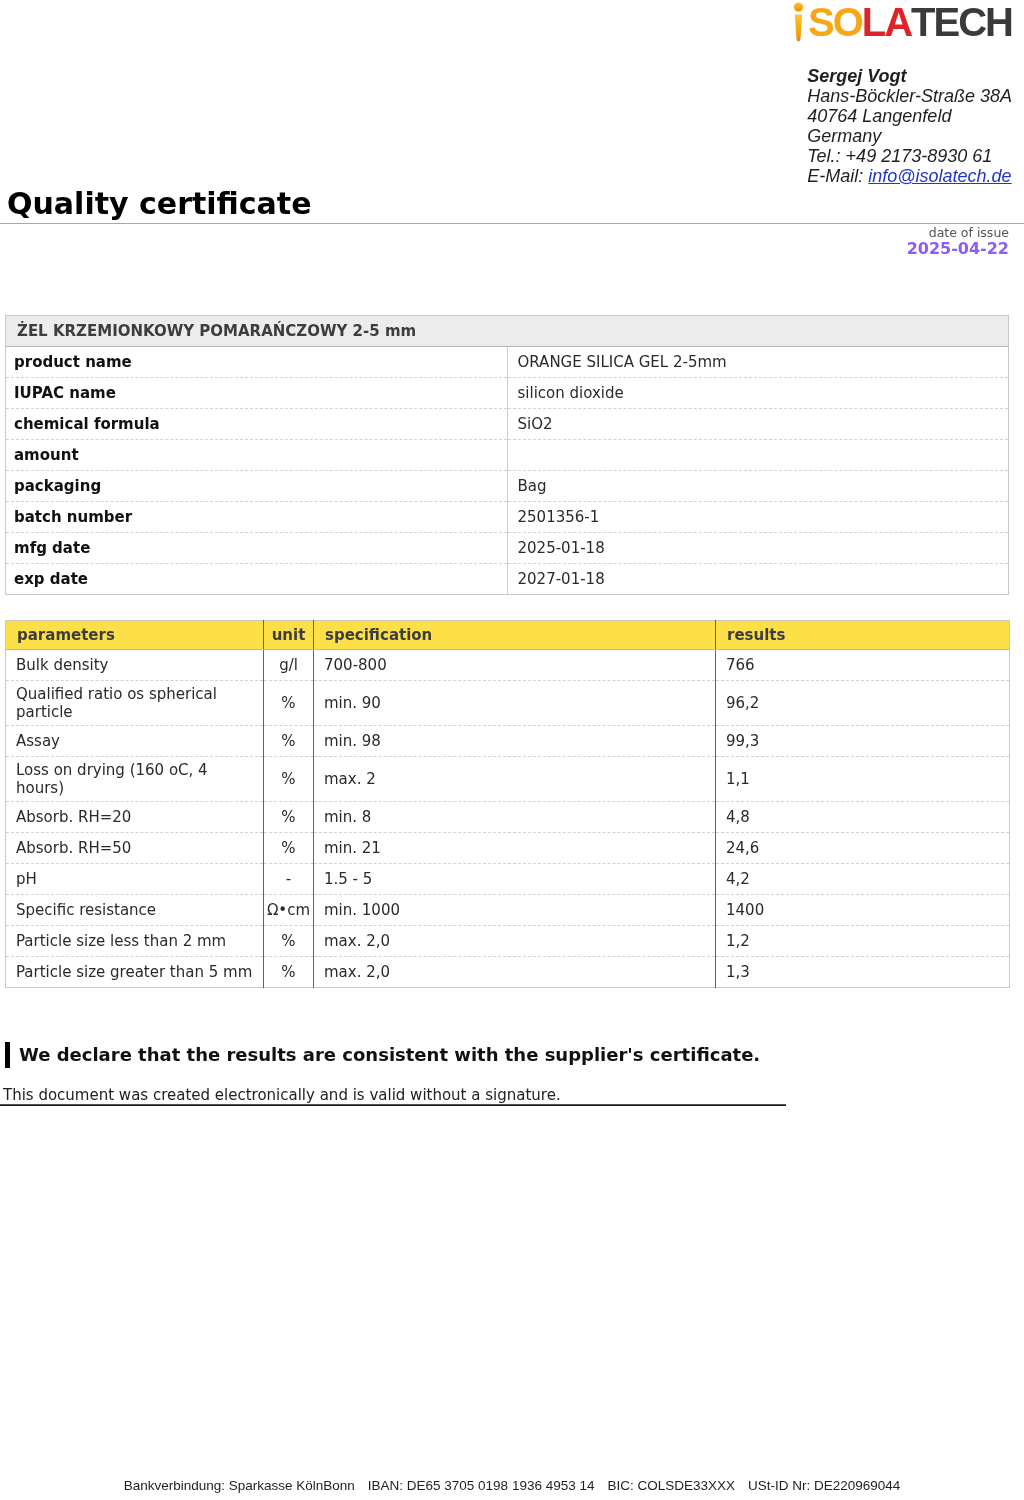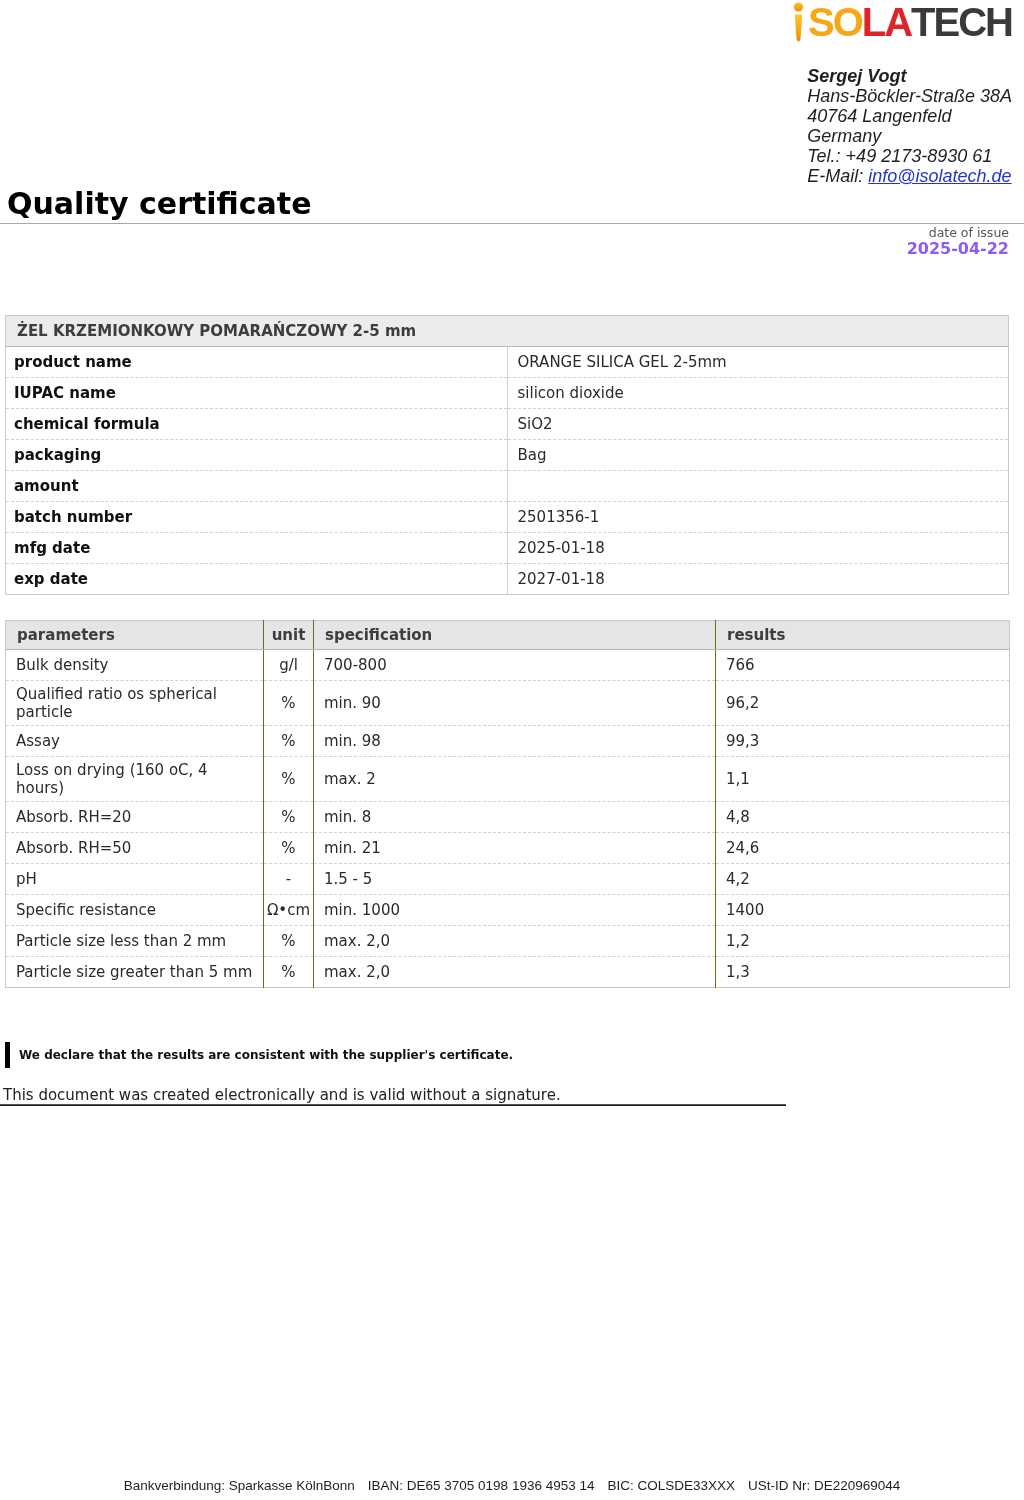--- a/index.html
+++ b/index.html
@@ -50,33 +50,33 @@
     padding:5px 11px; height:31px; border-bottom:1px solid #b8b8b8;
   }
   .product-table td, .product-table th { height:31px; }
   .product-table tbody tr + tr td, .product-table tbody tr + tr th { border-top:1px dashed #d2d2d2; }
   .product-table th.row-label {
     width:147px; text-align:left; font-weight:bold; color:#111;
     padding:4px 8px; border-right:1px solid #cfcfcf;
   }
   .product-table td.row-value { padding:4px 10px; }
 
-  .params-table th { background:#e5e5e5; font-weight:bold; color:#3d3d3d; text-align:left; padding:5px 11px; height:18px; border-bottom:1px solid #b8b8b8; }
+  .params-table th { background:#fde047; font-weight:bold; color:#3d3d3d; text-align:left; padding:5px 11px; height:18px; border-bottom:1px solid #b8b8b8; }
   .params-table td { height:31px; padding:4px 10px; }
   .params-table tbody tr + tr td { border-top:1px dashed #d2d2d2; }
   .params-table col.c-param { width:258px; }
   .params-table col.c-unit  { width:50px; }
   .params-table col.c-spec  { width:402px; }
   .params-table col.c-res   { width:294px; }
   .params-table .v-line { border-left:1px solid #4d7c0f; }
   .params-table td.cell-unit, .params-table th.head-unit { text-align:center; padding:4px 2px; }
 
   
   .declaration {
-    position:absolute; left:5px; top:1042px; font-size:12px; font-weight:bold; color:#111;
+    position:absolute; left:5px; top:1042px; font-size:18px; font-weight:bold; color:#111;
     border-left:5px solid #000; padding-left:9px; line-height:26px;
   }
   .sig-note { position:absolute; left:3px; top:1086px; font-size:15px; color:#222; }
   .sig-line { position:absolute; left:0; top:1104px; width:786px; height:2px; background:#1a1a1a; border-top:1px solid #555; }
 
   .footer {
     position:absolute; left:0; top:1478px; width:1024px; display:flex;
     justify-content:center; gap:13px; font-family:"Liberation Sans", sans-serif;
     font-size:13.5px; color:#1f1f1f; white-space:nowrap;
   }
@@ -131,26 +131,26 @@
       </tr>
       <tr>
         <th class="row-label">IUPAC name</th>
         <td class="row-value">silicon dioxide</td>
       </tr>
       <tr>
         <th class="row-label">chemical formula</th>
         <td class="row-value">SiO2</td>
       </tr>
       <tr>
+        <th class="row-label">amount</th>
+        <td class="row-value"></td>
+      </tr>
+      <tr>
         <th class="row-label">packaging</th>
         <td class="row-value">Bag</td>
-      </tr>
-      <tr>
-        <th class="row-label">amount</th>
-        <td class="row-value"></td>
       </tr>
       <tr>
         <th class="row-label">batch number</th>
         <td class="row-value">2501356-1</td>
       </tr>
       <tr>
         <th class="row-label">mfg date</th>
         <td class="row-value">2025-01-18</td>
       </tr>
       <tr>

